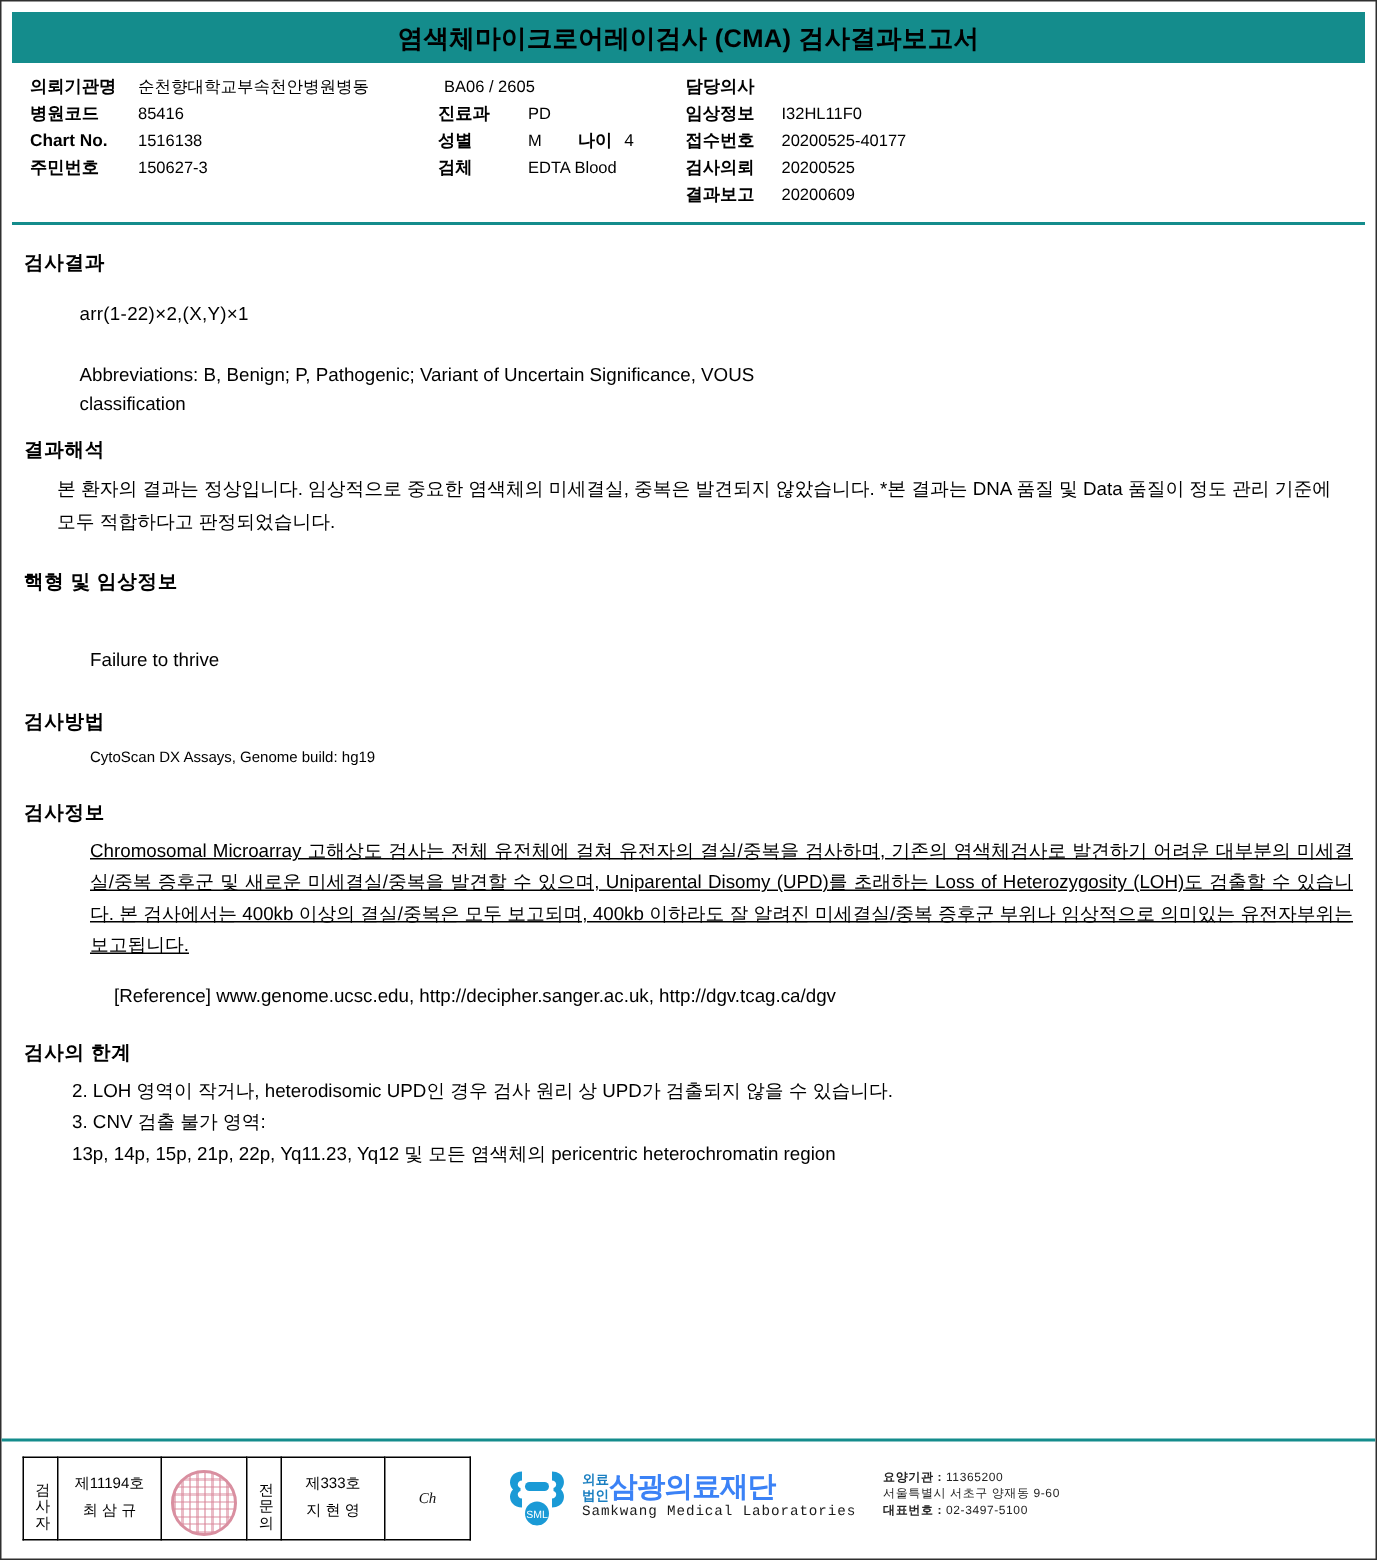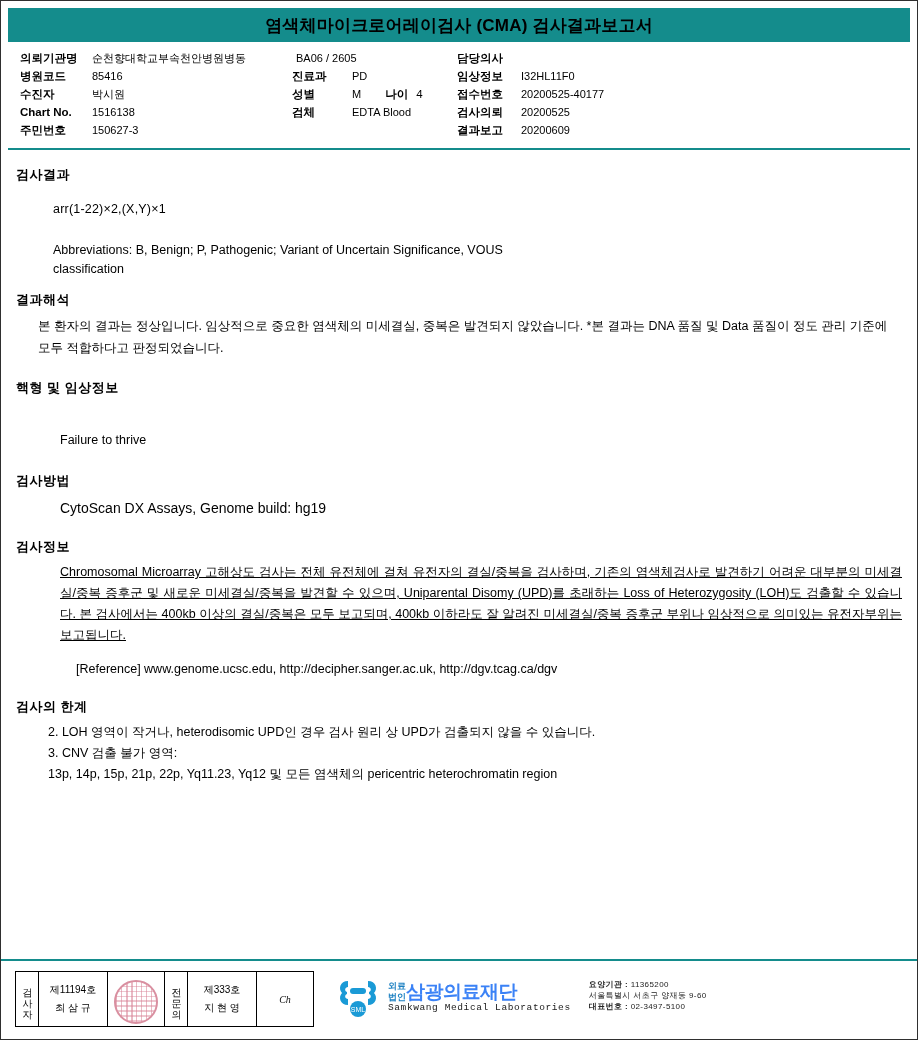--- a/index.html
+++ b/index.html
@@ -118,21 +118,21 @@
     margin-right: 14px;
     font-size: 12.5px;
     line-height: 22px;
   }
   .karyo-text {
     margin-left: 52px;
     font-size: 12.5px;
   }
   .method-text {
     margin-left: 52px;
-    font-size: 14px;
+    font-size: 10px;
   }
   .info-text {
     margin-left: 52px;
     margin-right: 8px;
     font-size: 12.5px;
     line-height: 21px;
     text-align: justify;
   }
   .reference-text {
     margin-left: 68px;
@@ -272,24 +272,20 @@
       <div class="hcol c1">
         <div class="hrow">
           <span class="hlabel">의뢰기관명</span>
           <span class="hvalue">순천향대학교부속천안병원병동</span>
         </div>
         <div class="hrow">
           <span class="hlabel">병원코드</span>
           <span class="hvalue">85416</span>
         </div>
         <div class="hrow">
-          <span class="hlabel">수진자</span>
-          <span class="hvalue">박시원</span>
-        </div>
-        <div class="hrow">
           <span class="hlabel">Chart No.</span>
           <span class="hvalue">1516138</span>
         </div>
         <div class="hrow">
           <span class="hlabel">주민번호</span>
           <span class="hvalue">150627-3</span>
         </div>
       </div>
 
       <div class="hcol c2">

